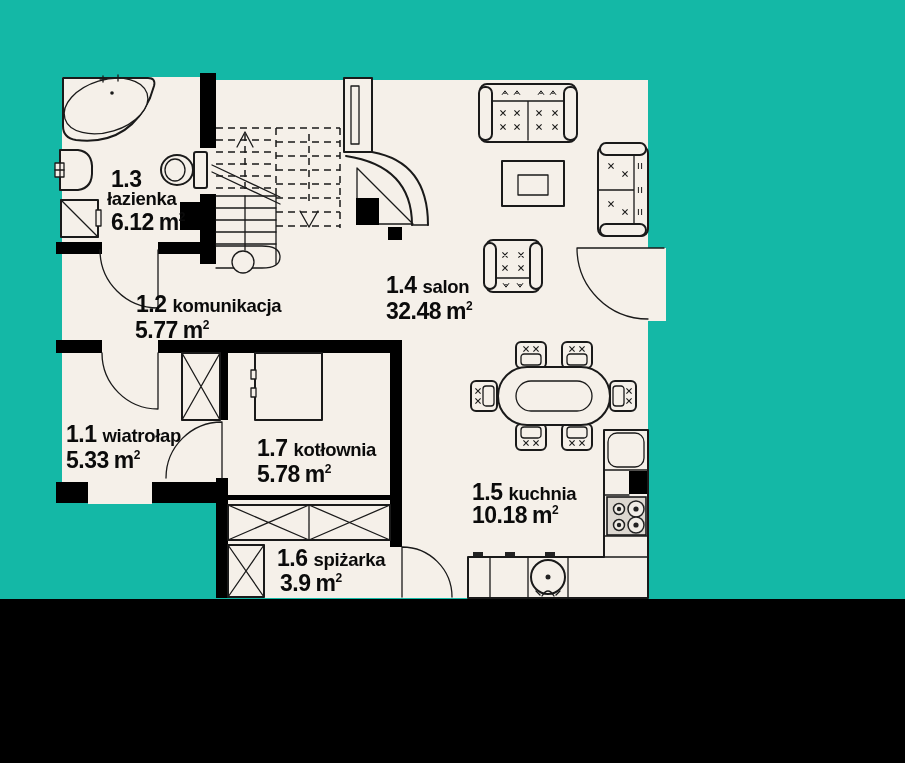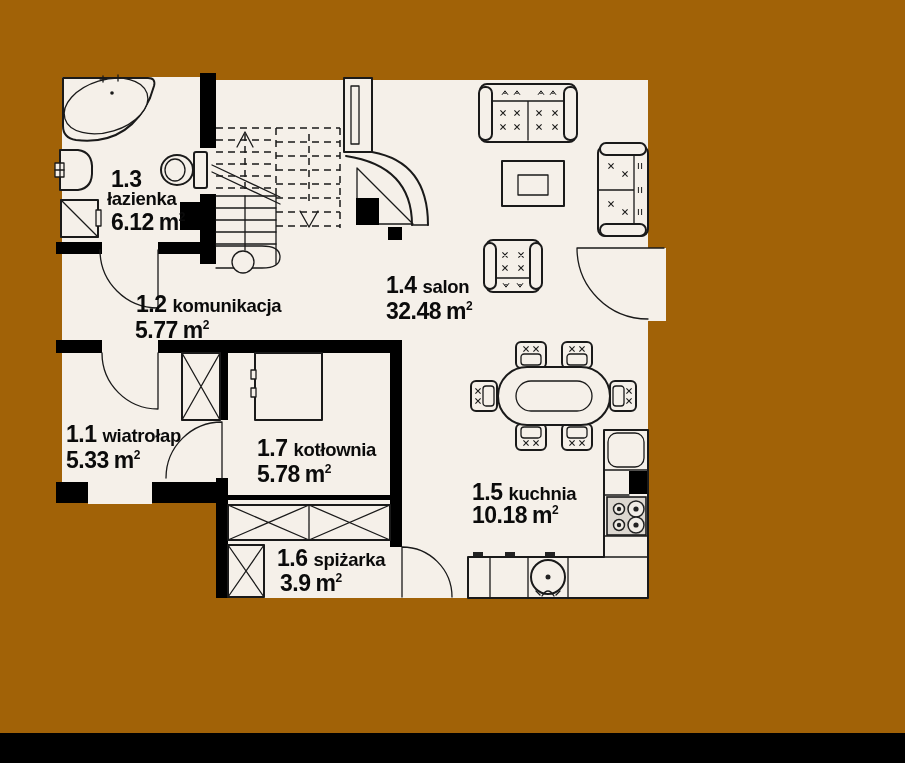--- a/index.html
+++ b/index.html
@@ -1,16 +1,16 @@
 <!DOCTYPE html>
 <html><head>
 <meta charset="utf-8">
 <style>
   html,body{margin:0;padding:0;background:#000;}
-  .canvas{position:relative;width:905px;height:733px;background:#a16207;overflow:hidden;}
+  .canvas{position:relative;width:905px;height:599px;background:#14b8a6;overflow:hidden;}
   svg{display:block;}
   .flr{fill:#f5f0e9;}
   .blk{fill:#000;}
   .ln{fill:none;stroke:#1a1a1a;stroke-width:2;stroke-linejoin:round;stroke-linecap:round;}
   .ln1{fill:none;stroke:#1a1a1a;stroke-width:1.3;stroke-linejoin:round;stroke-linecap:round;}
   .dsh{fill:none;stroke:#1a1a1a;stroke-width:1.5;stroke-dasharray:7 5;stroke-linecap:butt;}
   .fw{fill:#f5f0e9;stroke:#1a1a1a;stroke-width:2;stroke-linejoin:round;}
   .fw1{fill:#f5f0e9;stroke:#1a1a1a;stroke-width:1.3;stroke-linejoin:round;}
   text{fill:#0b0b0b;font-family:"Liberation Sans","DejaVu Sans",sans-serif;font-weight:700;}
   .num{font-size:23px;letter-spacing:-0.5px;}

